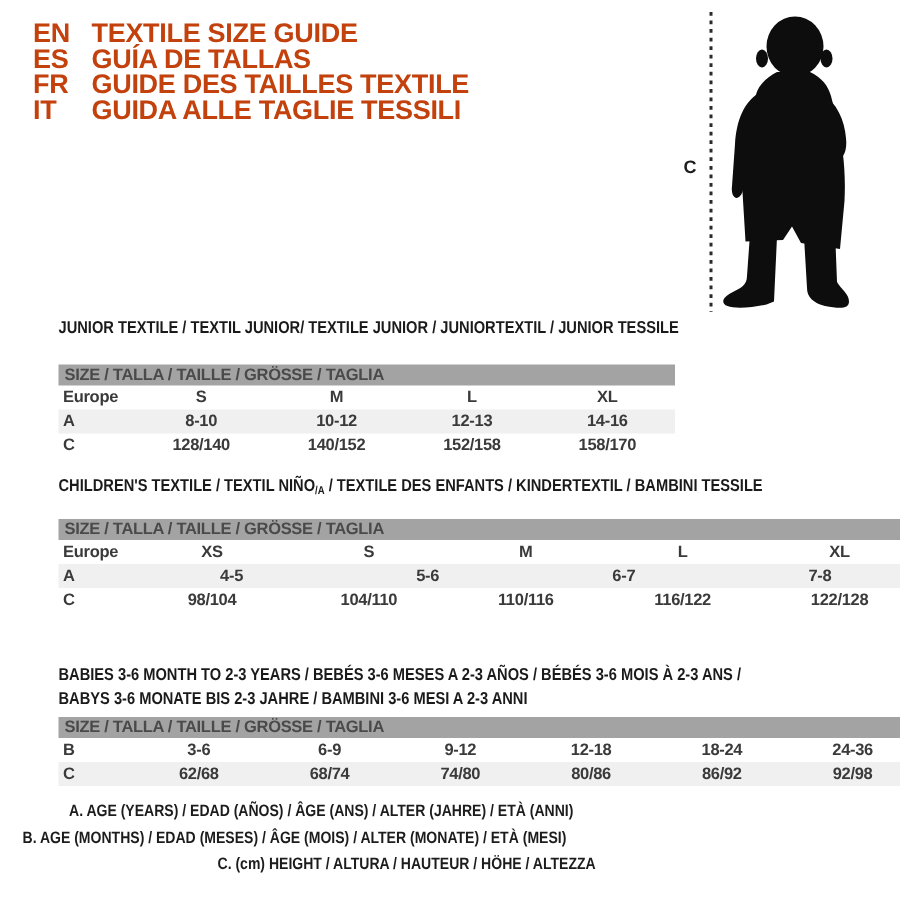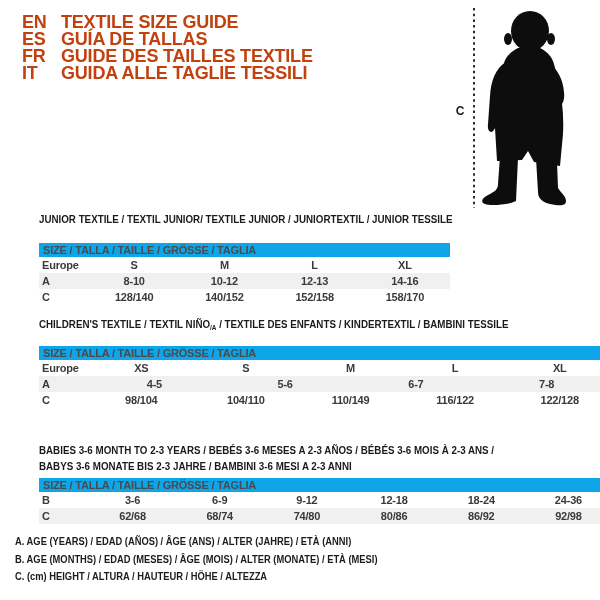--- a/index.html
+++ b/index.html
@@ -21,32 +21,32 @@
   .dotted-line { position:absolute; left:472px; top:8px; }
   .baby-svg { position:absolute; left:478px; top:6px; }
 
   
   .table { position:absolute; left:15px;margin-left:24px; }
   .t1 { top:213px; width:411px; }
   .t2 { top:318px; width:573px; }
   .t3 { top:442px; width:573px; }
   .tbl-title { font-size:11.5px; line-height:13px; height:13px; color:#1a1a1a; }
   .t3 .tbl-title { height:16px; line-height:16px; }
-  .size-bar { background:#0ea5e9; height:14px; line-height:14px; font-size:11px; color:#4a4a4a; padding-left:4px; letter-spacing:-0.2px; }
+  .size-bar { background:#a3a3a3; height:14px; line-height:14px; font-size:11px; color:#4a4a4a; padding-left:4px; letter-spacing:-0.2px; }
   .t1 .size-bar { margin-top:17px; }
   .t2 .size-bar { margin-top:15px; }
   .t3 .size-bar { margin-top:4px; }
   .trow { display:flex; height:16px; line-height:16px; font-size:11px; color:#3a3a3a; letter-spacing:-0.2px;justify-content:flex-end; }
   .trow.alt { background:#f0f0f0; }
   .rlabel { width:50px; padding-left:3px; }
   .cell { flex:1; text-align:center; }
   .sub { font-size:7.5px; vertical-align:-2px; }
 
   
-  .legend { position:absolute; left:15px; top:533px; }
+  .legend { position:absolute; left:15px; top:533px;text-align:right; }
   .legend-line { font-size:11px; line-height:17.5px; height:17.5px; color:#1c1c1c; }
 </style>
 </head>
 <body>
 
 <div class="page">
 
   <header class="lang-block">
     <div class="lang-row">
       <span class="lang-code">EN</span>
@@ -141,21 +141,21 @@
       <span class="rlabel">A</span>
       <span class="cell">4-5</span>
       <span class="cell">5-6</span>
       <span class="cell">6-7</span>
       <span class="cell">7-8</span>
     </div>
     <div class="trow">
       <span class="rlabel">C</span>
       <span class="cell">98/104</span>
       <span class="cell">104/110</span>
-      <span class="cell">110/149</span>
+      <span class="cell">110/116</span>
       <span class="cell">116/122</span>
       <span class="cell">122/128</span>
     </div>
   </section>
 
   <section class="table t3">
     <div class="tbl-title">
       <span class="condensed">BABIES 3-6 MONTH TO 2-3 YEARS / BEBÉS 3-6 MESES A 2-3 AÑOS / BÉBÉS 3-6 MOIS À 2-3 ANS /</span>
     </div>
     <div class="tbl-title">

